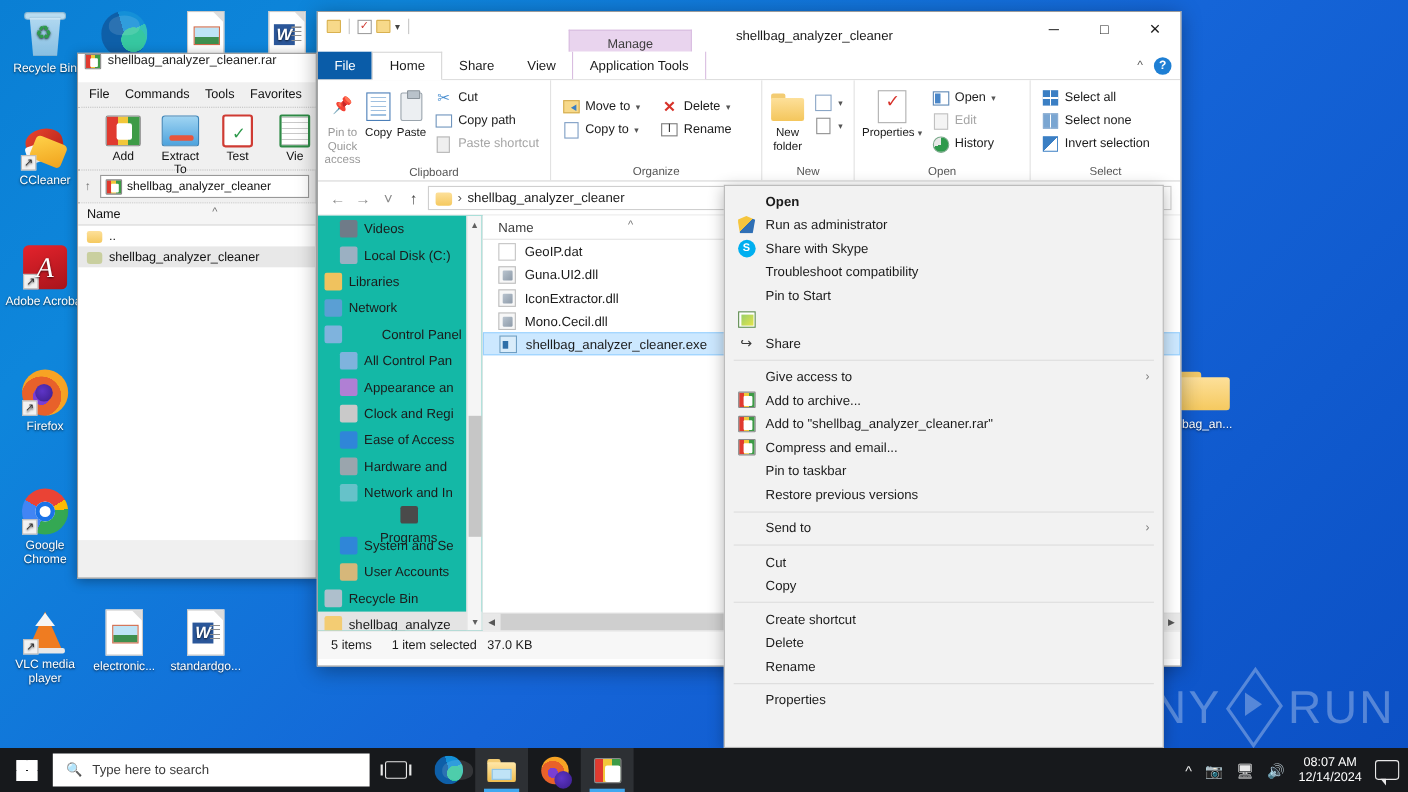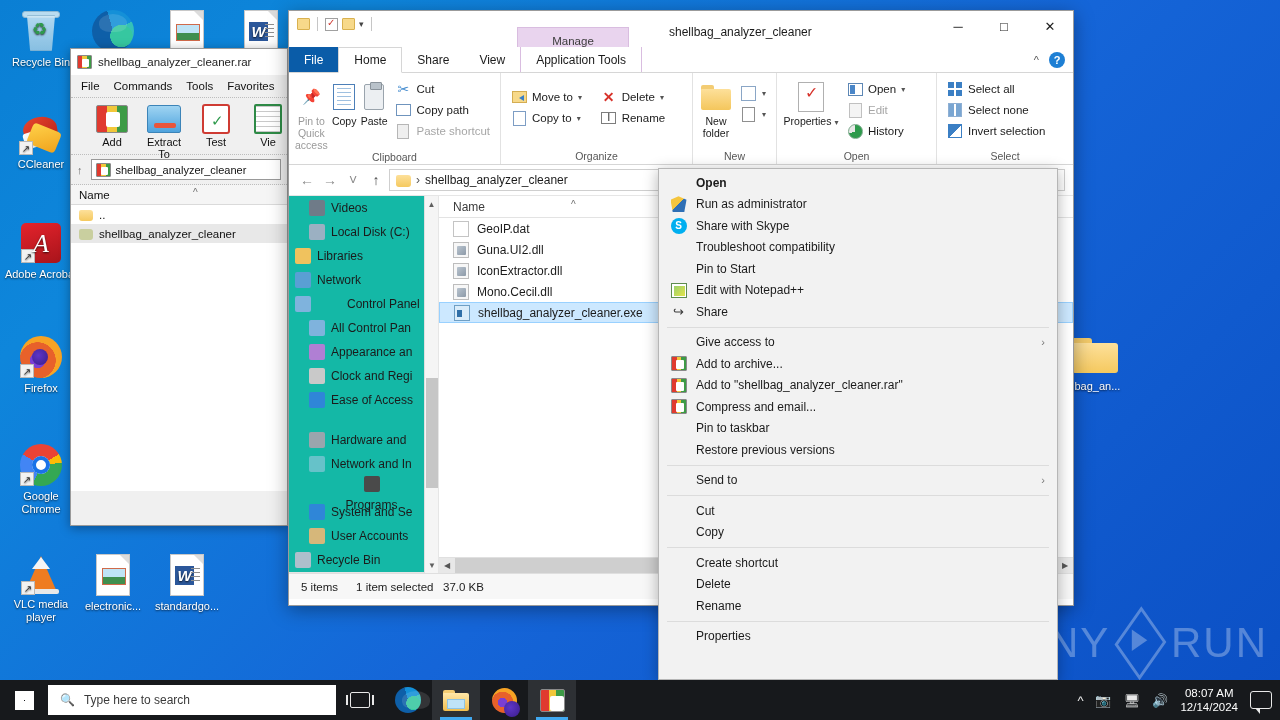--- a/index.html
+++ b/index.html
@@ -108,21 +108,21 @@
     transform:skew(-10deg,-10deg) rotate(-45deg);
   }
 
   
   #winrar {
     position:absolute; left:70px; top:48px; width:218px; height:478px;
     background:#f0f0f0; border:1px solid #9a9a9a;
     box-shadow:0 2px 10px rgba(0,0,0,.35); font-size:11px; color:#111;
     overflow:hidden;
   }
-  #winrar .title { height:26px; background:#fff; display:flex; align-items:center; gap:6px; padding:0 6px; }
+  #winrar .title { height:26px; background:#fff; display:flex; gap:6px; padding:0 6px; }
   #winrar .title .t { font-size:11.5px; color:#222; white-space:nowrap; }
   #winrar .menu { height:22px; background:#f0f0f0; display:flex; align-items:center; gap:14px; padding:0 10px; font-size:11.5px; }
   #winrar .tools { height:58px; background:#f0f0f0; border-top:1px dotted #bdbdbd; border-bottom:1px dotted #bdbdbd;
     display:flex; align-items:flex-start; padding:4px 0 0 22px; gap:14px; }
   #winrar .tool { width:48px; text-align:center; font-size:11px; }
   #winrar .tool .g { height:34px; display:flex; align-items:center; justify-content:center; }
   #winrar .addr { height:30px; display:flex; align-items:center; gap:8px; padding:0 6px; border-bottom:1px dotted #bdbdbd; }
   #winrar .addrbox { flex:1; height:21px; background:#fff; border:1px solid #999; display:flex; align-items:center; gap:5px; padding:0 4px; white-space:nowrap; overflow:hidden; }
   #winrar .colhdr { height:20px; background:#f5f5f5; border-bottom:1px solid #dadada; display:flex; align-items:center; padding-left:8px; position:relative; font-size:11.5px; }
   #winrar .colhdr .sortcaret { position:absolute; left:122px; top:2px; color:#6f6f6f; font-size:10px; }
@@ -764,21 +764,21 @@
             <span>Appearance an</span>
           </div>
           <div class="navitem" style="padding-left: 20px;">
             <span class="nav-ic" style="background: rgb(201, 201, 201);"></span>
             <span>Clock and Regi</span>
           </div>
           <div class="navitem" style="padding-left: 20px;">
             <span class="nav-ic" style="background: rgb(47, 134, 216);"></span>
             <span>Ease of Access</span>
           </div>
-          <div class="navitem" style="padding-left: 20px; margin-top: 16px;">
+          <div class="navitem" style="padding-left: 20px;">
             <span class="nav-ic" style="background: rgb(154, 165, 173);"></span>
             <span>Hardware and</span>
           </div>
           <div class="navitem" style="padding-left: 20px;">
             <span class="nav-ic" style="background: rgb(102, 194, 201);"></span>
             <span>Network and In</span>
           </div>
           <div class="navitem" style="padding-left: 20px; flex-direction: column;">
             <span class="nav-ic" style="background: rgb(74, 74, 74);"></span>
             <span>Programs</span>
@@ -874,21 +874,20 @@
       <span class="txt">Troubleshoot compatibility</span>
     </div>
     <div class="ctxitem">
       <span class="cicon"></span>
       <span class="txt">Pin to Start</span>
     </div>
     <div class="ctxitem">
       <span class="cicon">
         <span class="ci-npp"></span>
       </span>
-      <span class="txt">Edit with Notepad++</span>
     </div>
     <div class="ctxitem">
       <span class="cicon">
         <span class="ci-share">↪</span>
       </span>
       <span class="txt">Share</span>
     </div>
     <div class="ctxsep"></div>
     <div class="ctxitem">
       <span class="cicon"></span>

